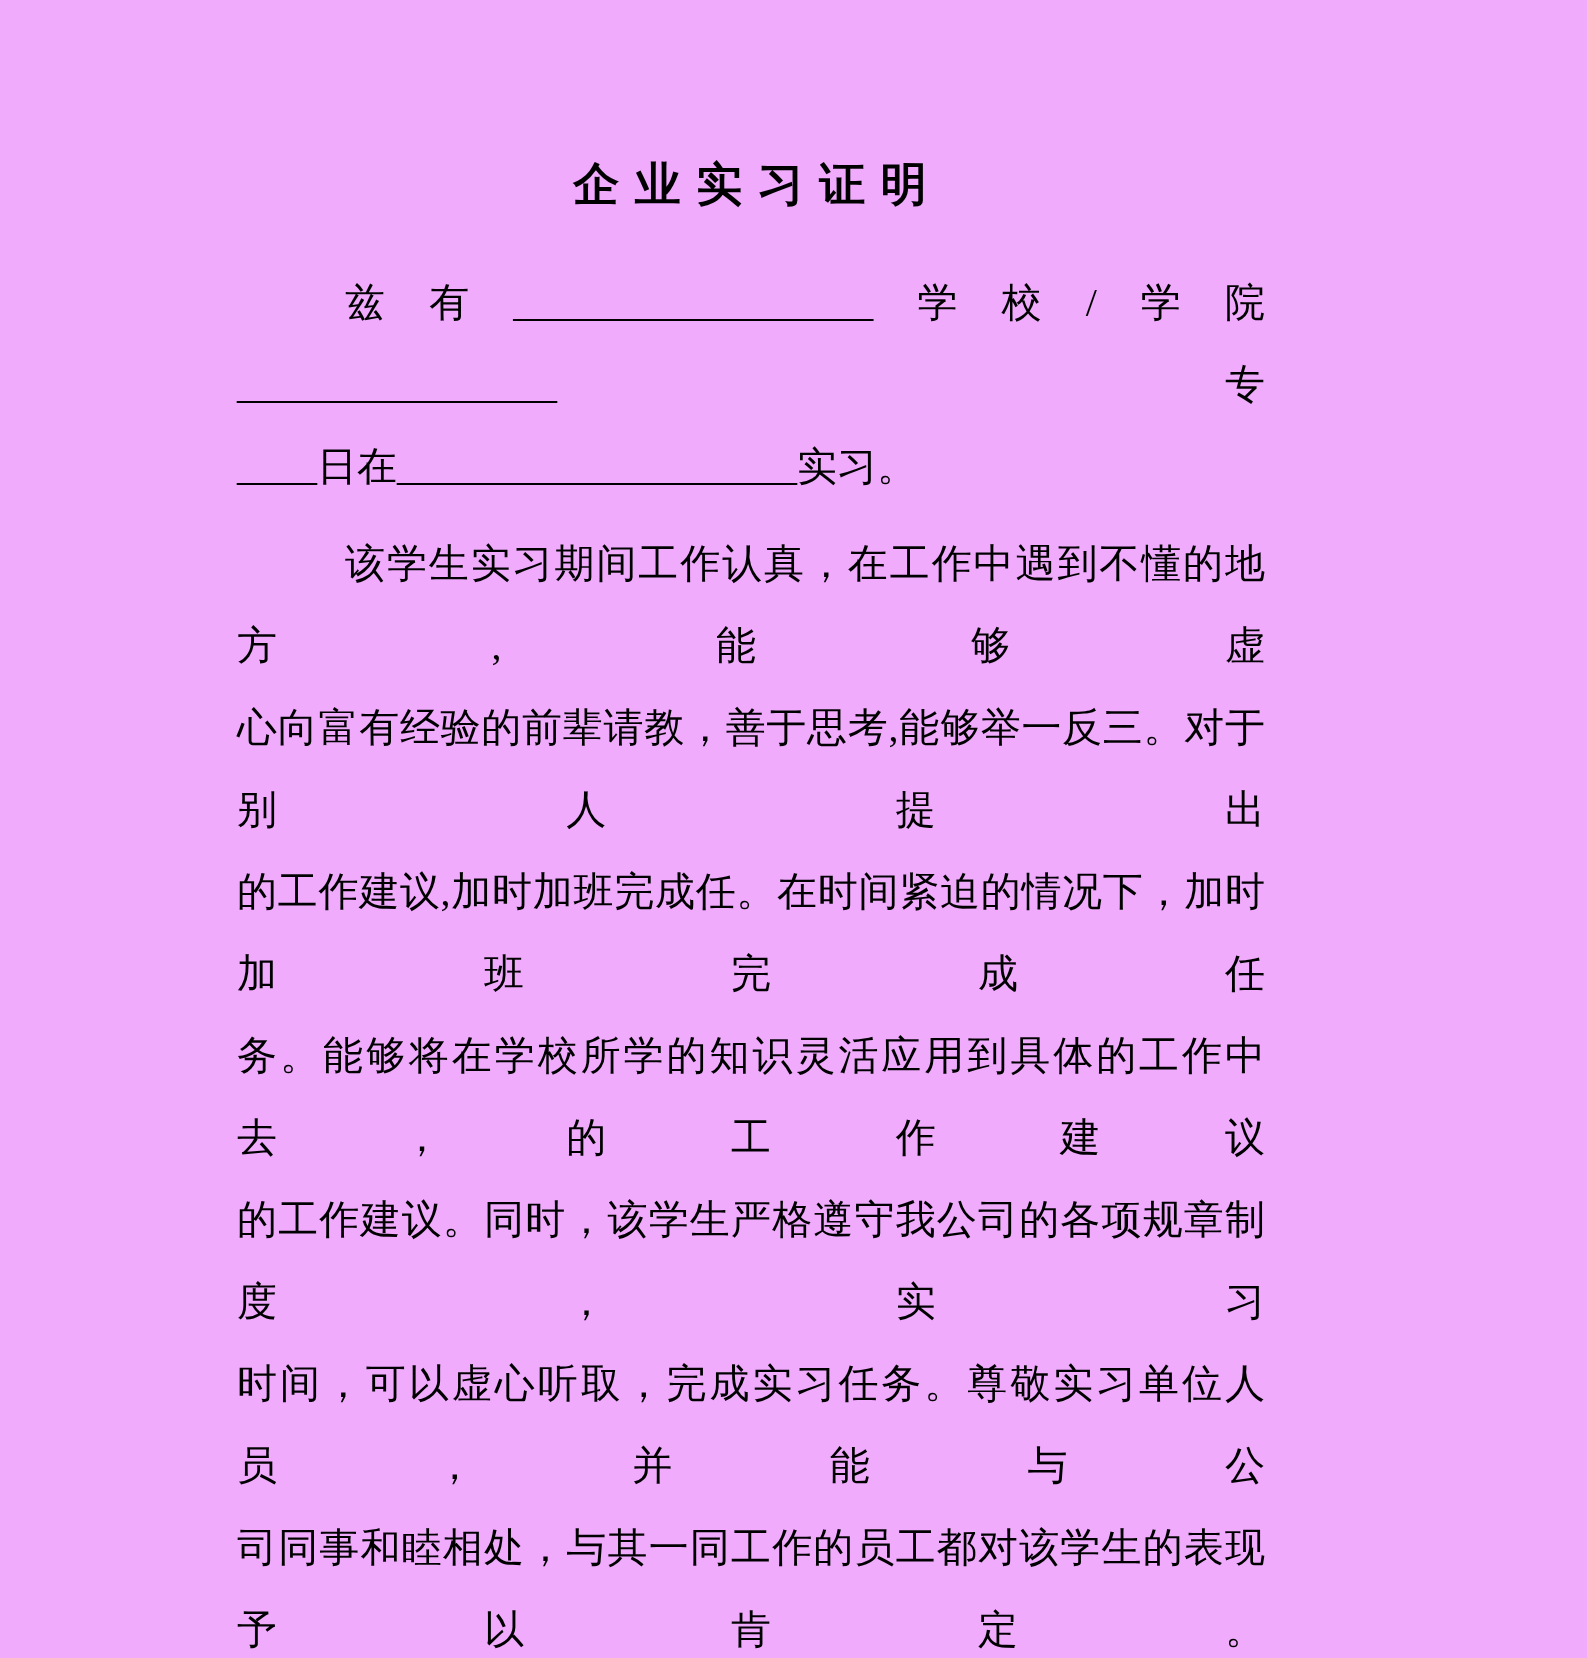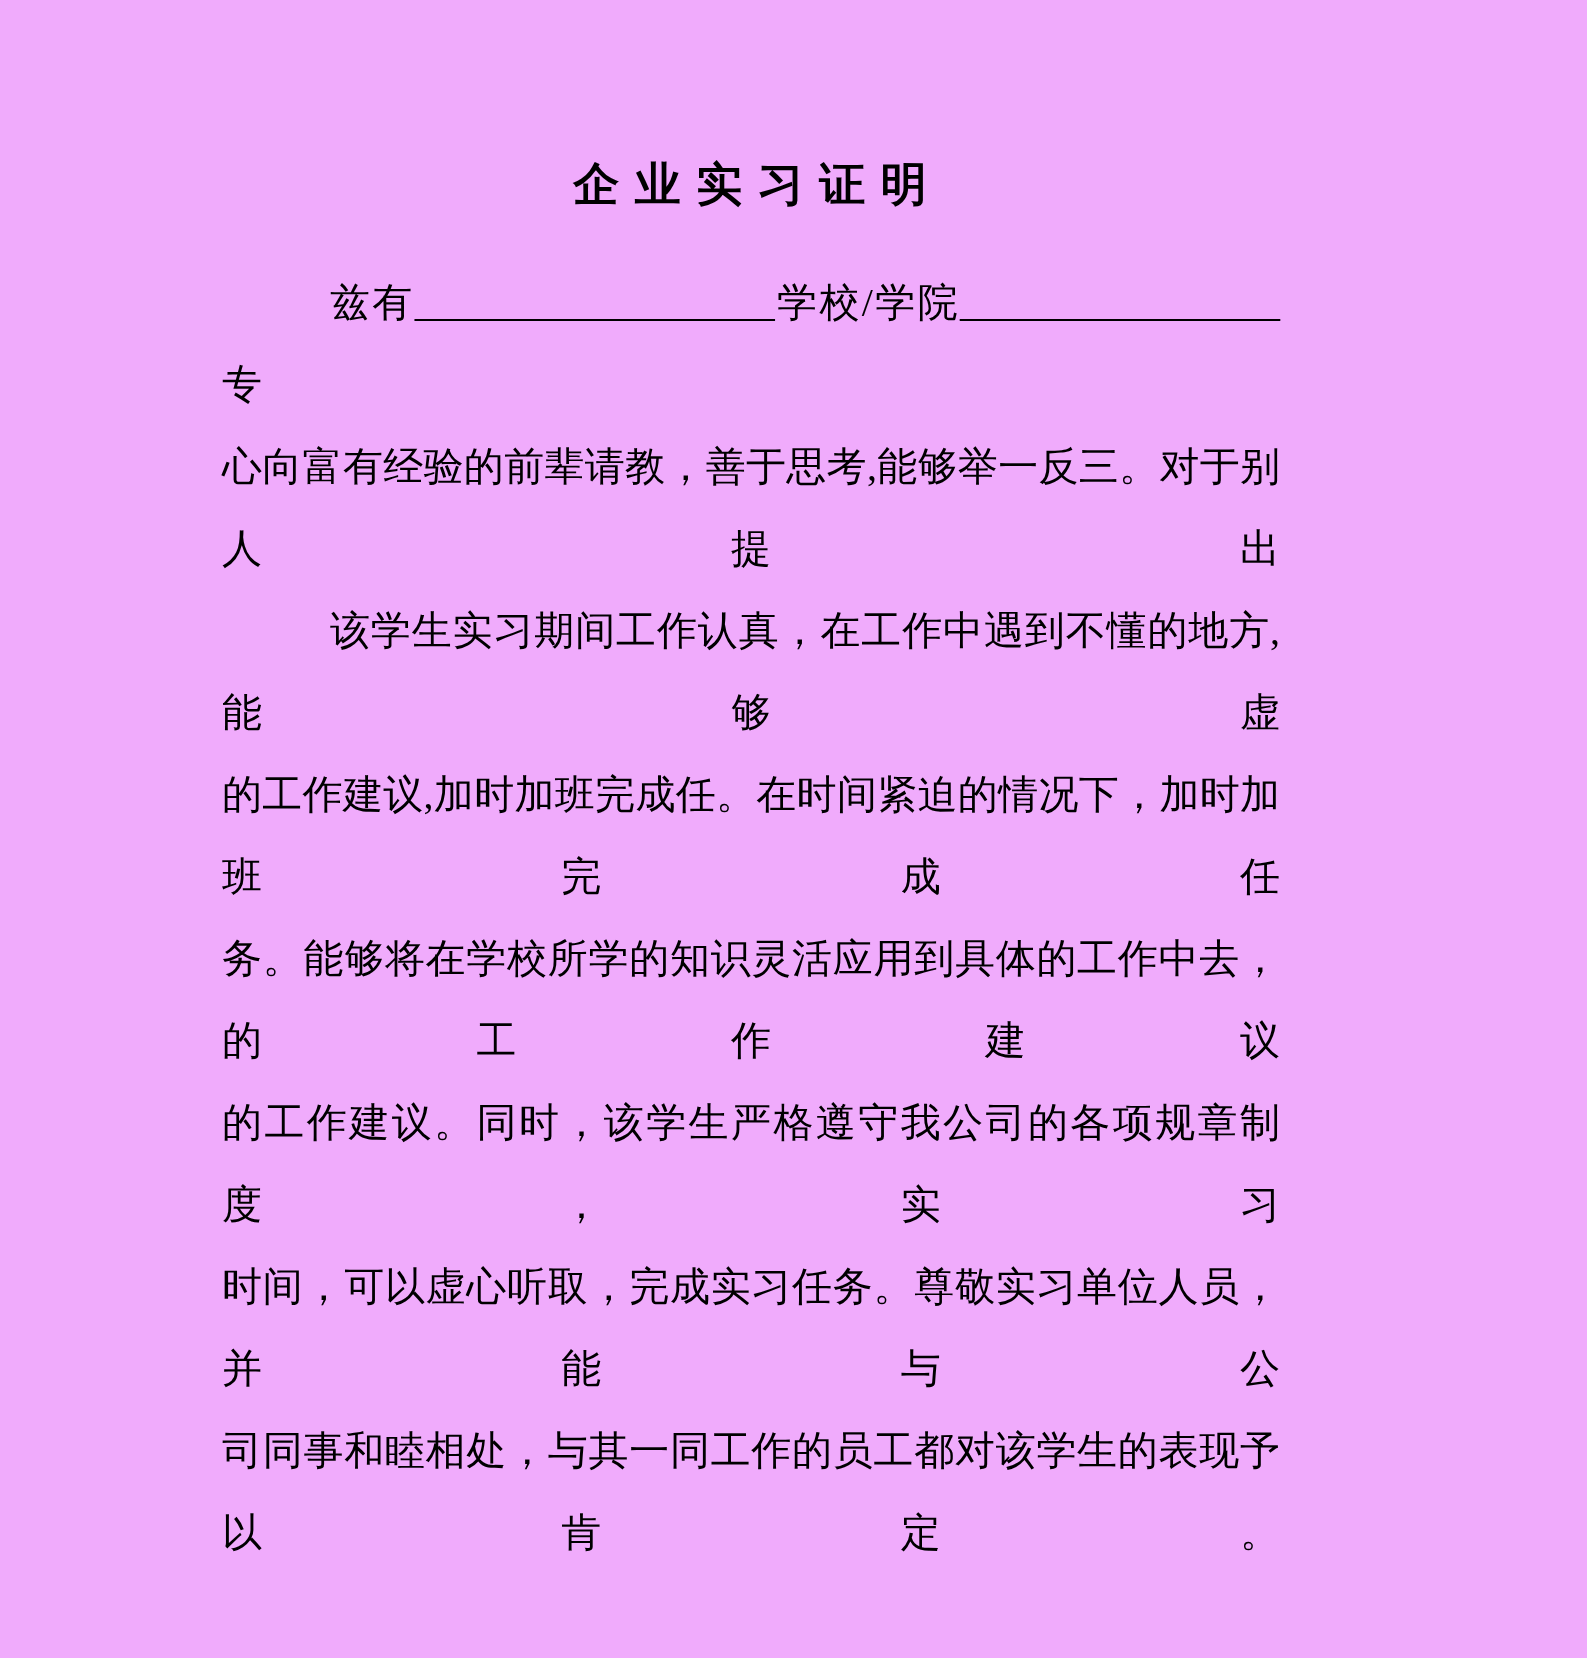--- a/index.html
+++ b/index.html
@@ -21,21 +21,21 @@
   }
   .title {
     margin: 0;
     font-size: 46px;
     font-weight: 700;
     line-height: 60px;
     text-align: center;
     letter-spacing: 2px;
     white-space: pre-wrap;
   }
-  .para { margin: 0; }
+  .para { margin: 15px; }
   .body-line {
     font-size: 40px;
     line-height: 82px;
     white-space: pre-wrap;
   }
   .just {
     text-align: justify;
     text-align-last: justify;
   }
   .ind { text-indent: 108px; }
@@ -44,26 +44,27 @@
 </head>
 <body>
 
 <div class="page">
   <div class="content">
 
     <h1 class="title">企 业 实 习 证 明</h1>
 
     <div class="para para-intro">
       <div class="body-line ind just">兹有__________________学校/学院________________专</div>
+      <div class="body-line">____日在____________________实习。</div>
     </div>
 
 
     <div class="para">
+      <div class="body-line ind just">该学生实习期间工作认真，在工作中遇到不懂的地方,能够虚</div>
       <div class="body-line just">心向富有经验的前辈请教，善于思考,能够举一反三。对于别人提出</div>
-      <div class="body-line ind just">该学生实习期间工作认真，在工作中遇到不懂的地方,能够虚</div>
       <div class="body-line just">的工作建议,加时加班完成任。在时间紧迫的情况下，加时加班完成任</div>
       <div class="body-line just">务。能够将在学校所学的知识灵活应用到具体的工作中去，的工作建议</div>
       <div class="body-line just">的工作建议。同时，该学生严格遵守我公司的各项规章制度，实习</div>
       <div class="body-line just">时间，可以虚心听取，完成实习任务。尊敬实习单位人员，并能与公</div>
       <div class="body-line just">司同事和睦相处，与其一同工作的员工都对该学生的表现予以肯定。</div>
     </div>
 
   </div>
 </div>
 

